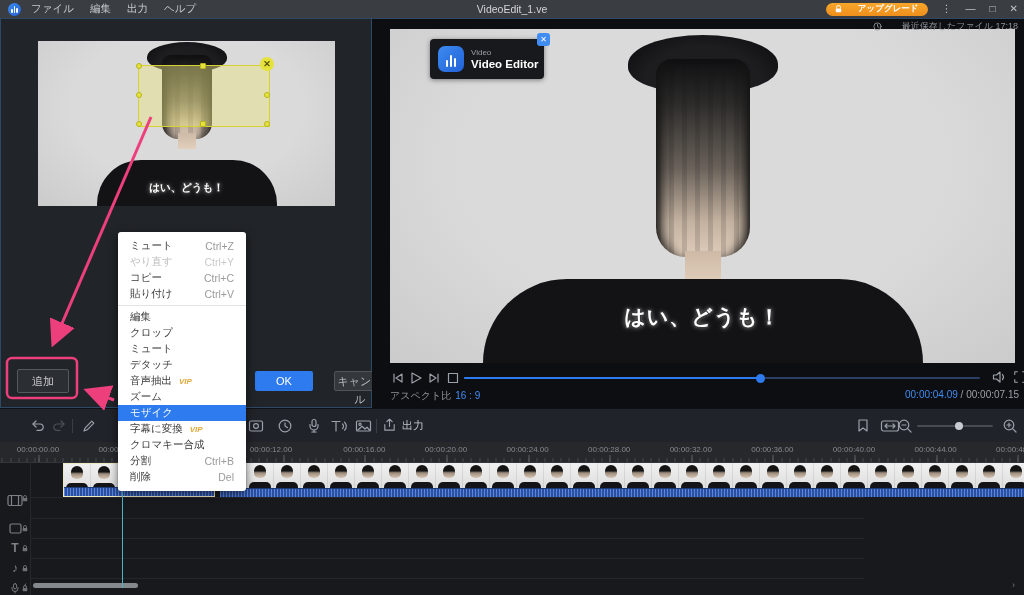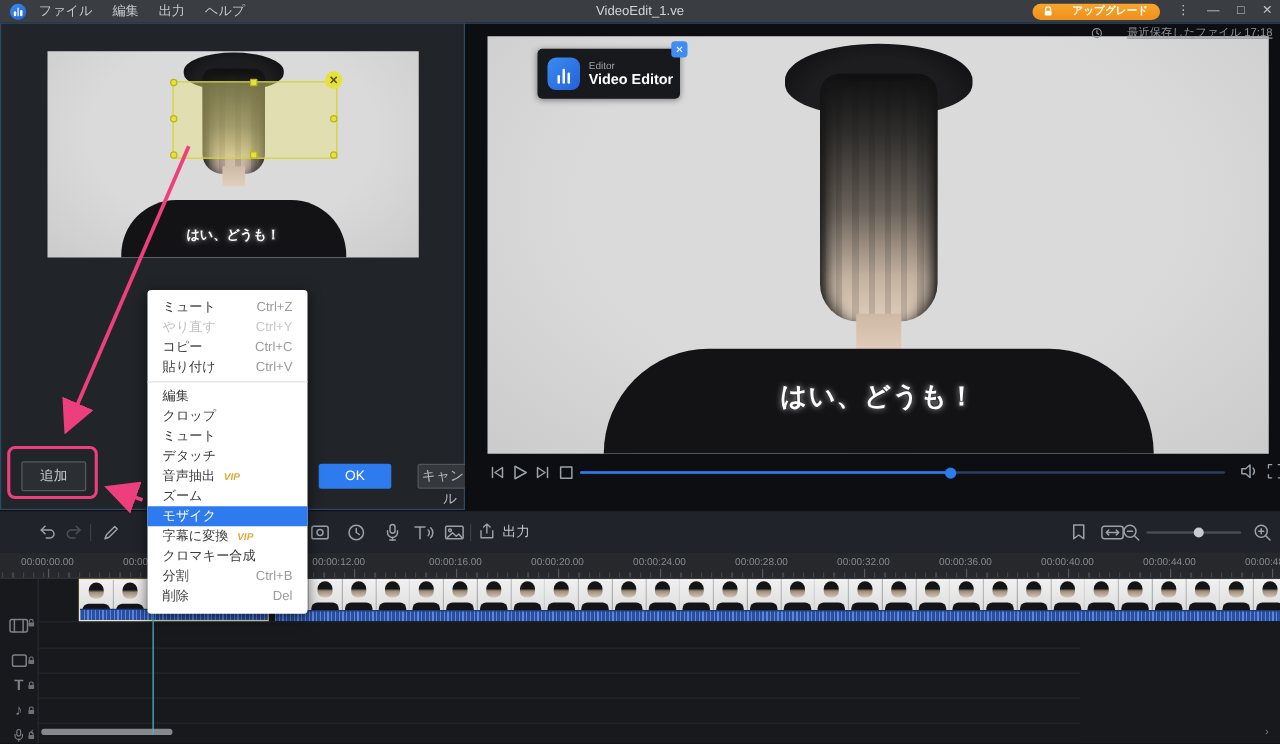--- a/index.html
+++ b/index.html
@@ -15,21 +15,21 @@
            margin:0 10px 0 8px;display:flex;align-items:flex-end;justify-content:center;gap:1px;padding-bottom:3px;box-sizing:border-box;}
   #tb-logo i{display:block;width:1.5px;background:#fff;border-radius:1px;}
   .tb-menu{margin-right:16px;cursor:default;}
   #tb-title{position:absolute;left:50%;transform:translateX(-50%);color:#d2d4d8;font-size:10.5px;}
   #tb-right{position:absolute;right:6px;top:0;height:18px;display:flex;align-items:center;gap:14px;}
   #upgrade{height:13px;border-radius:7px;background:linear-gradient(#f7a62b,#ef8f1d);color:#fff;
            font-size:8.5px;font-weight:700;display:flex;align-items:center;gap:16px;padding:0 9px;}
   .winbtn{color:#c0c3c8;font-size:10px;line-height:18px;}
 
   
-  #status-recent{position:absolute;right:6px;top:20px;font-size:9px;color:#8f939a;display:flex;align-items:center;gap:20px;z-index:5;text-decoration:underline;}
+  #status-recent{position:absolute;right:6px;top:20px;font-size:9px;color:#8f939a;display:flex;align-items:center;gap:20px;z-index:5;}
 
   
   #left-panel{position:absolute;left:0;top:18px;width:372px;height:390px;background:#212428;
               border:1px solid #2c4a68;box-sizing:border-box;}
   #preview-panel{position:absolute;left:372px;top:18px;width:652px;height:390px;background:#0d0e11;
                  border-top:1px solid #2c4a68;box-sizing:border-box;}
 
   
   .stage{position:absolute;background:radial-gradient(ellipse at 50% 40%,#dadada 55%,#cbcbcb 100%);overflow:hidden;}
   #mini-stage{left:37px;top:22px;width:297px;height:165px;}
@@ -223,21 +223,21 @@
       <div class="neck"></div>
       <div class="torso"></div>
       <div class="cap">はい、どうも！</div>
       <div id="wm">
         <div id="wm-logo">
             <i style="height:7px"></i>
             <i style="height:12px"></i>
             <i style="height:9px"></i>
           </div>
         <div>
-          <div id="wm-sub">Editor</div>
+          <div id="wm-sub">Video</div>
           <div id="wm-title">Video Editor</div>
         </div>
         <div id="wm-x">✕</div>
       </div>
     </div>
 
     <div id="pb-row">
       <svg class="pbi" style="left:19px" width="14" height="16" viewBox="0 0 14 16">
           <line x1="3" y1="4" x2="3" y2="12" class="ic"></line>
           <polygon points="11,4 5,8 11,12" class="ic"></polygon>
@@ -258,20 +258,24 @@
       </div>
       <svg class="pbi" style="left:620px" width="15" height="14" viewBox="0 0 15 14">
           <path d="M1.5 5 v4 h3 l3.5 3 V2 L4.5 5 z" class="ic"></path>
           <path d="M10.5 4.5 a4 4 0 0 1 0 5" class="ic"></path>
         </svg>
       <svg class="pbi" style="left:641px" width="14" height="14" viewBox="0 0 16 16">
           <path d="M2 5 V2 H5 M11 2 H14 V5 M14 11 V14 H11 M5 14 H2 V11" class="ic"></path>
         </svg>
     </div>
 
+    <div id="info-row">
+      <span id="aspect"><span>アスペクト比</span><b>16 : 9</b></span>
+      <span id="timecode"><span class="cur">00:00:04.09</span> <span>/</span> <span>00:00:07.15</span></span>
+    </div>
   </section>
 
   <section id="toolbar">
     <svg class="tbi" style="left:30px" width="16" height="16" viewBox="0 0 16 16">
         <path d="M6 3 L3 6 L6 9" class="ic"></path>
         <path d="M3 6 H10 a3.2 3.2 0 0 1 0 6.4 H7" class="ic"></path>
       </svg>
     <svg class="tbi" style="left:51px;opacity:.35" width="16" height="16" viewBox="0 0 16 16">
         <path d="M10 3 L13 6 L10 9" class="ic"></path>
         <path d="M13 6 H6 a3.2 3.2 0 0 0 0 6.4 H9" class="ic"></path>

